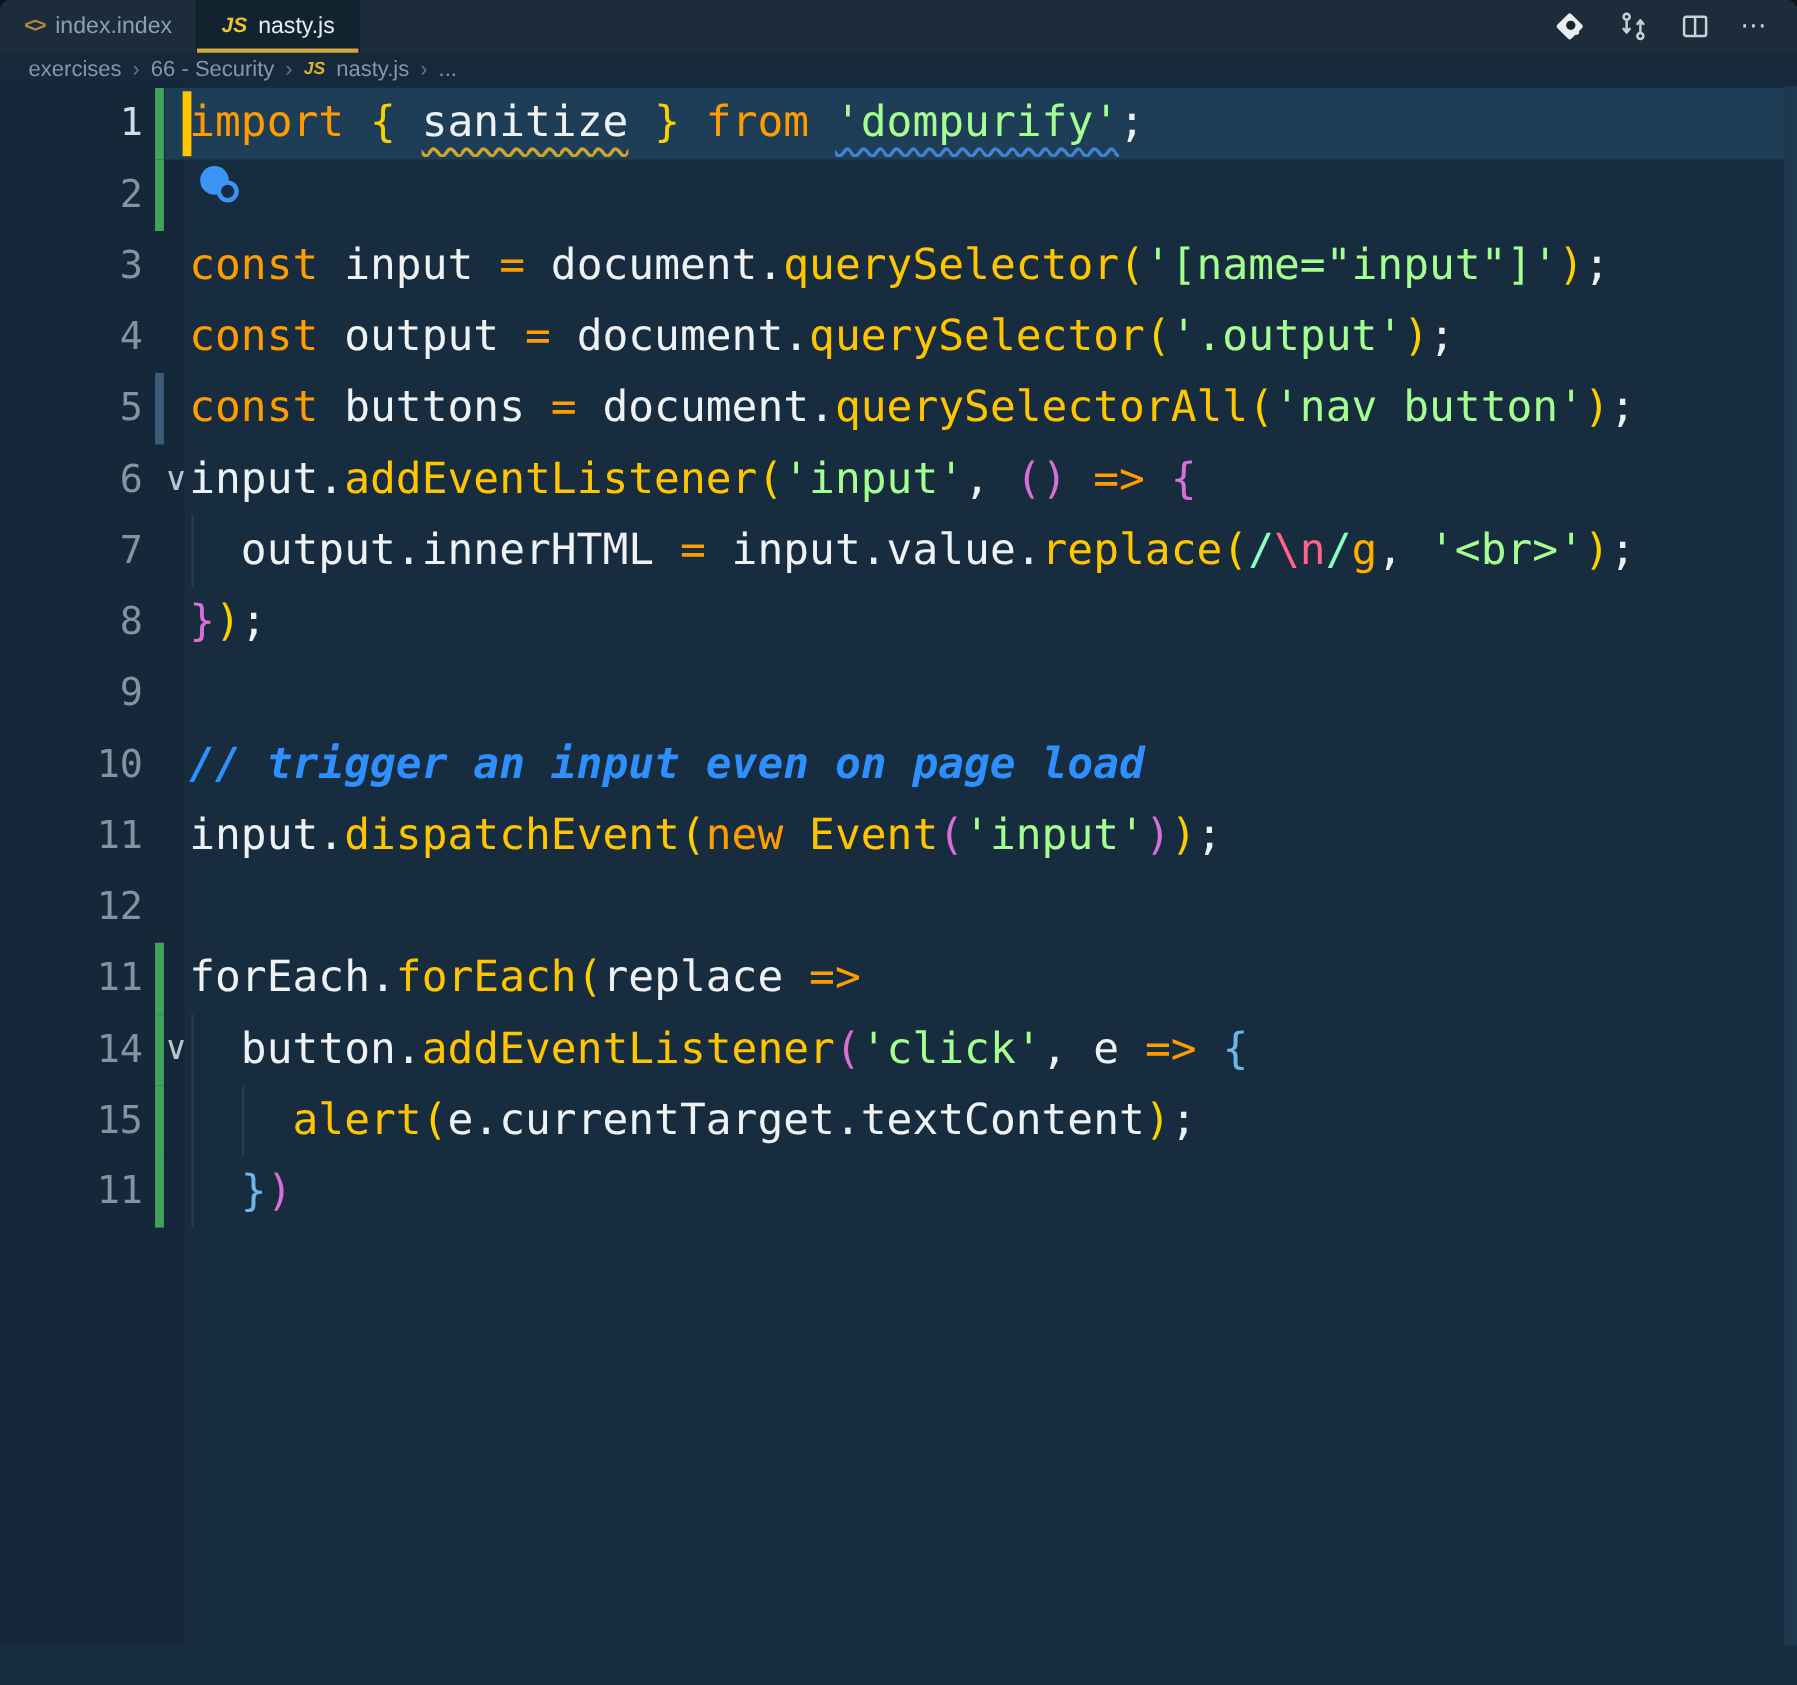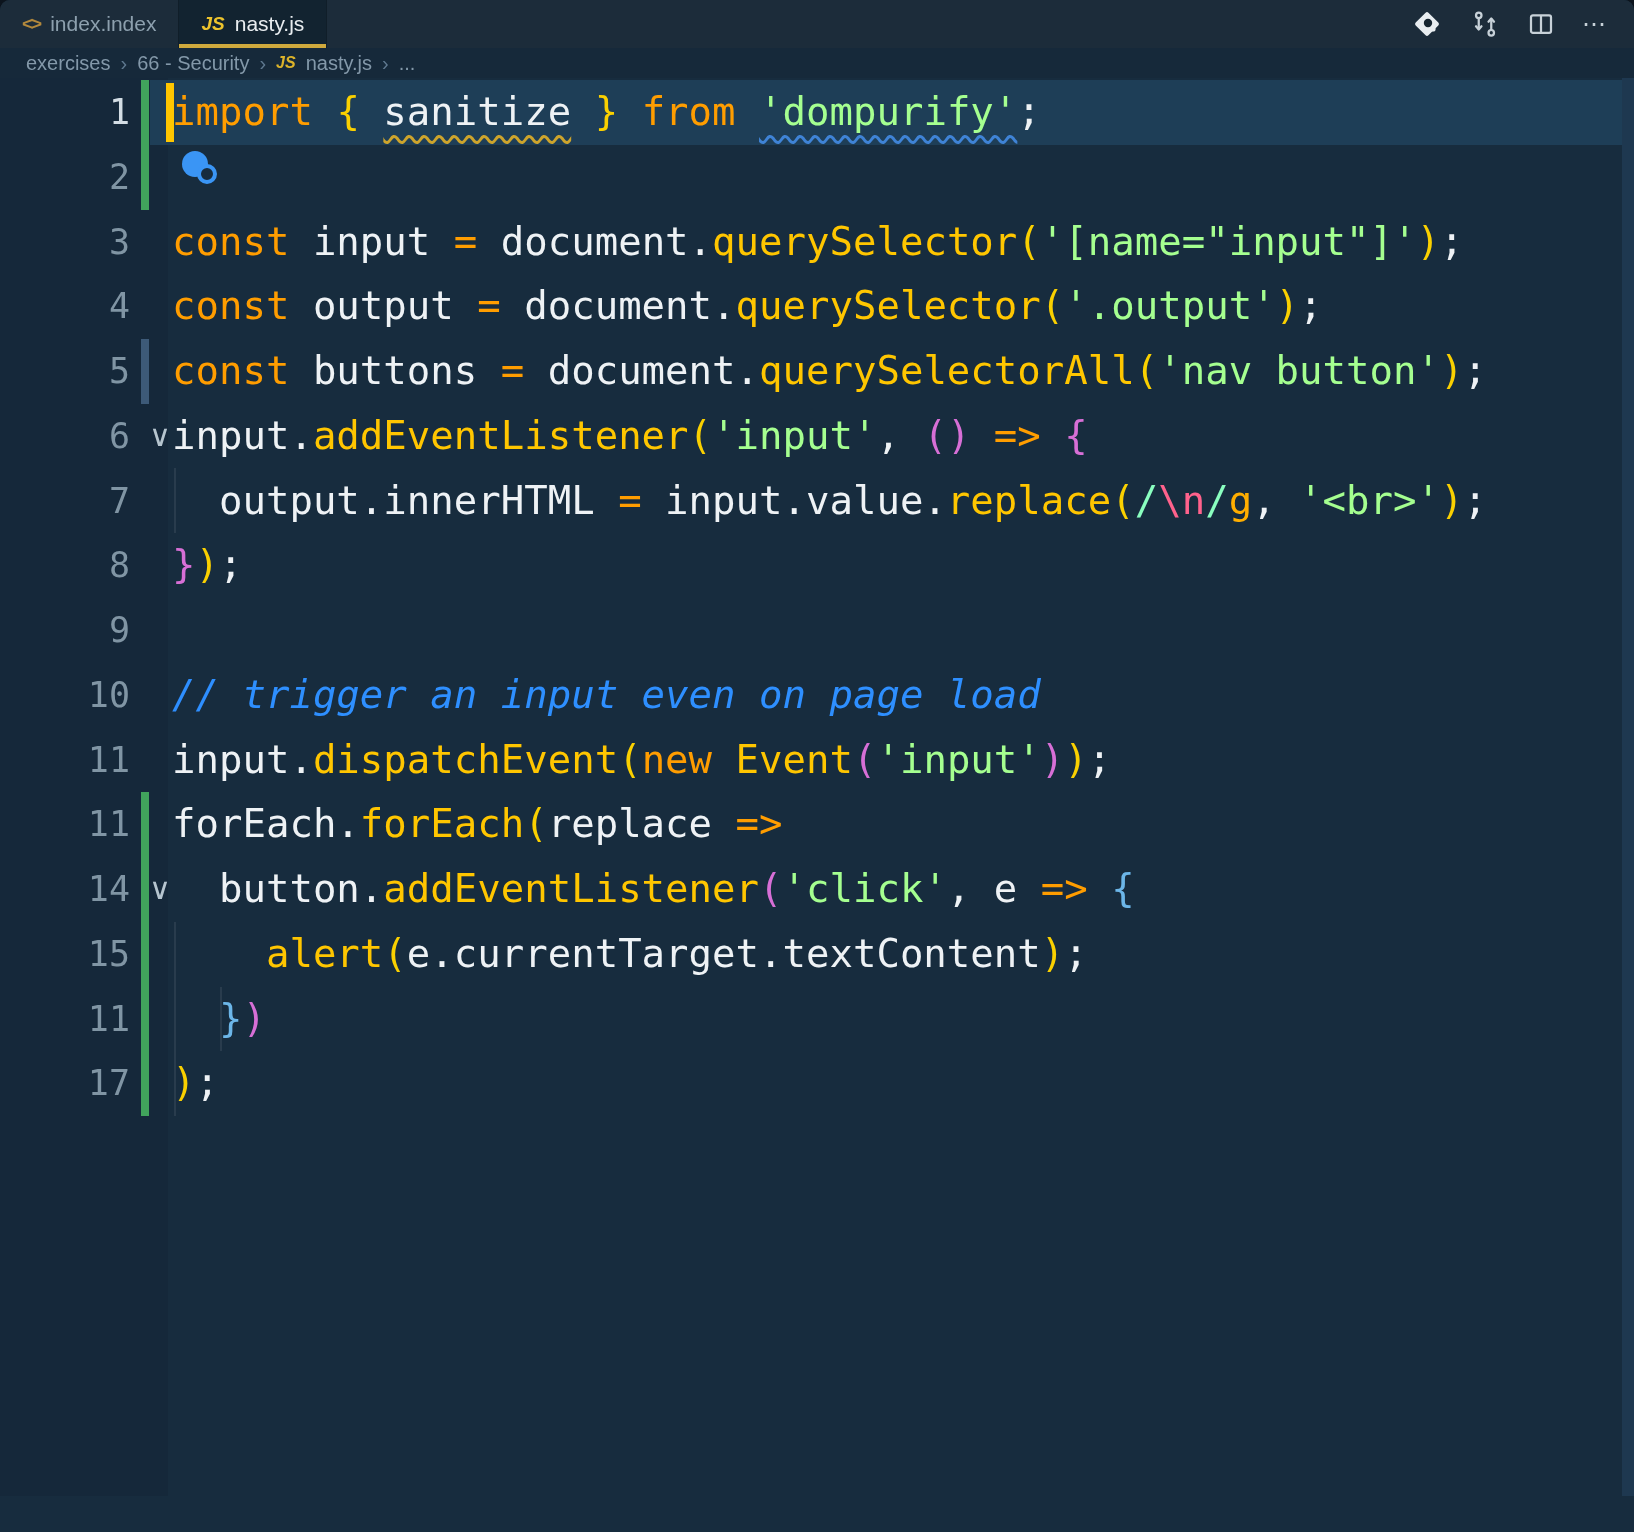--- a/index.html
+++ b/index.html
@@ -46,21 +46,21 @@
   .code { position:absolute; left:172px; top:0; font-family:"DejaVu Sans Mono",monospace;
           font-size:39px; line-height:64.75px; z-index:1; }
   .cursor { position:absolute; left:166px; top:3px; bottom:3px; width:8px; background:#ffc600; z-index:3; }
   .bulb { position:absolute; left:182px; top:6px; width:26px; height:26px; border-radius:50%; background:#3a95f5; z-index:3; }
   .bulb::after { content:""; position:absolute; right:-9px; bottom:-7px; width:12px; height:12px; border-radius:50%;
                  border:4px solid #3a95f5; background:#172c3e; }
   .sq-warn { text-decoration-line:underline; text-decoration-style:wavy; text-decoration-color:#cda42c;
              text-decoration-thickness:2.5px; text-underline-offset:10px; }
   .sq-info { text-decoration-line:underline; text-decoration-style:wavy; text-decoration-color:#3f83d6;
              text-decoration-thickness:2.5px; text-underline-offset:10px; }
-  .italic { font-style:italic; }
+  .italic { font-style:italic;font-weight:bold; }
   svg { display:block; }
 </style>
 </head>
 <body>
 
 <div class="window">
 
 
   <div class="tabbar">
     <div class="tab">
@@ -120,22 +120,22 @@
         <div class="row"><span class="ln">2</span><div class="git added"></div><span class="code"></span><div class="bulb"></div></div>
         <div class="row"><span class="ln">3</span><span class="code"><span style="color: rgb(255, 157, 0);">const</span><span style="color: rgb(238, 242, 245);"> input </span><span style="color: rgb(255, 157, 0);">=</span><span style="color: rgb(238, 242, 245);"> document.</span><span style="color: rgb(255, 198, 0);">querySelector</span><span style="color: rgb(250, 208, 0);">(</span><span style="color: rgb(165, 255, 144);">'[name="input"]'</span><span style="color: rgb(250, 208, 0);">)</span><span style="color: rgb(238, 242, 245);">;</span></span></div>
         <div class="row"><span class="ln">4</span><span class="code"><span style="color: rgb(255, 157, 0);">const</span><span style="color: rgb(238, 242, 245);"> output </span><span style="color: rgb(255, 157, 0);">=</span><span style="color: rgb(238, 242, 245);"> document.</span><span style="color: rgb(255, 198, 0);">querySelector</span><span style="color: rgb(250, 208, 0);">(</span><span style="color: rgb(165, 255, 144);">'.output'</span><span style="color: rgb(250, 208, 0);">)</span><span style="color: rgb(238, 242, 245);">;</span></span></div>
         <div class="row"><span class="ln">5</span><div class="git modified"></div><span class="code"><span style="color: rgb(255, 157, 0);">const</span><span style="color: rgb(238, 242, 245);"> buttons </span><span style="color: rgb(255, 157, 0);">=</span><span style="color: rgb(238, 242, 245);"> document.</span><span style="color: rgb(255, 198, 0);">querySelectorAll</span><span style="color: rgb(250, 208, 0);">(</span><span style="color: rgb(165, 255, 144);">'nav button'</span><span style="color: rgb(250, 208, 0);">)</span><span style="color: rgb(238, 242, 245);">;</span></span></div>
         <div class="row"><span class="ln">6</span><span class="fold">∨</span><span class="code"><span style="color: rgb(238, 242, 245);">input.</span><span style="color: rgb(255, 198, 0);">addEventListener</span><span style="color: rgb(250, 208, 0);">(</span><span style="color: rgb(165, 255, 144);">'input'</span><span style="color: rgb(238, 242, 245);">, </span><span style="color: rgb(215, 111, 214);">()</span><span style="color: rgb(238, 242, 245);"> </span><span style="color: rgb(255, 157, 0);">=&gt;</span><span style="color: rgb(238, 242, 245);"> </span><span style="color: rgb(215, 111, 214);">{</span></span></div>
         <div class="row"><span class="ln">7</span><span class="code"><span style="color: rgb(238, 242, 245);">  output.innerHTML </span><span style="color: rgb(255, 157, 0);">=</span><span style="color: rgb(238, 242, 245);"> input.value.</span><span style="color: rgb(255, 198, 0);">replace</span><span style="color: rgb(250, 208, 0);">(</span><span style="color: rgb(138, 255, 192);">/</span><span style="color: rgb(255, 98, 140);">\n</span><span style="color: rgb(138, 255, 192);">/</span><span style="color: rgb(255, 174, 0);">g</span><span style="color: rgb(238, 242, 245);">, </span><span style="color: rgb(165, 255, 144);">'&lt;br&gt;'</span><span style="color: rgb(250, 208, 0);">)</span><span style="color: rgb(238, 242, 245);">;</span></span></div>
         <div class="row"><span class="ln">8</span><span class="code"><span style="color: rgb(215, 111, 214);">}</span><span style="color: rgb(250, 208, 0);">)</span><span style="color: rgb(238, 242, 245);">;</span></span></div>
         <div class="row"><span class="ln">9</span><span class="code"></span></div>
         <div class="row"><span class="ln">10</span><span class="code"><span class="italic" style="color: rgb(46, 143, 255);">// trigger an input even on page load</span></span></div>
         <div class="row"><span class="ln">11</span><span class="code"><span style="color: rgb(238, 242, 245);">input.</span><span style="color: rgb(255, 198, 0);">dispatchEvent</span><span style="color: rgb(250, 208, 0);">(</span><span style="color: rgb(255, 157, 0);">new</span><span style="color: rgb(238, 242, 245);"> </span><span style="color: rgb(255, 198, 0);">Event</span><span style="color: rgb(215, 111, 214);">(</span><span style="color: rgb(165, 255, 144);">'input'</span><span style="color: rgb(215, 111, 214);">)</span><span style="color: rgb(250, 208, 0);">)</span><span style="color: rgb(238, 242, 245);">;</span></span></div>
+        <div class="row"><span class="ln">12</span><span class="code"></span></div>
         <div class="row"><span class="ln">11</span><div class="git added"></div><span class="code"><span style="color: rgb(238, 242, 245);">forEach.</span><span style="color: rgb(255, 198, 0);">forEach</span><span style="color: rgb(250, 208, 0);">(</span><span style="color: rgb(238, 242, 245);">replace </span><span style="color: rgb(255, 157, 0);">=&gt;</span></span></div>
         <div class="row"><span class="ln">14</span><div class="git added"></div><span class="fold">∨</span><span class="code"><span style="color: rgb(238, 242, 245);">  button.</span><span style="color: rgb(255, 198, 0);">addEventListener</span><span style="color: rgb(215, 111, 214);">(</span><span style="color: rgb(165, 255, 144);">'click'</span><span style="color: rgb(238, 242, 245);">, e </span><span style="color: rgb(255, 157, 0);">=&gt;</span><span style="color: rgb(238, 242, 245);"> </span><span style="color: rgb(108, 182, 232);">{</span></span></div>
         <div class="row"><span class="ln">15</span><div class="git added"></div><span class="code"><span style="color: rgb(238, 242, 245);">    </span><span style="color: rgb(255, 198, 0);">alert</span><span style="color: rgb(250, 208, 0);">(</span><span style="color: rgb(238, 242, 245);">e.currentTarget.textContent</span><span style="color: rgb(250, 208, 0);">)</span><span style="color: rgb(238, 242, 245);">;</span></span></div>
         <div class="row"><span class="ln">11</span><div class="git added"></div><span class="code"><span style="color: rgb(238, 242, 245);">  </span><span style="color: rgb(108, 182, 232);">}</span><span style="color: rgb(215, 111, 214);">)</span></span></div>
-        <div class="row"><span class="ln">17</span><div class="git added"></div><span class="code"><span style="color: rgb(250, 208, 0);">)</span><span style="color: rgb(238, 242, 245);">;</span></span></div>
       </div>
     <div class="scrollbar"></div>
   </div>
 
 </div>
 
 </body></html>

